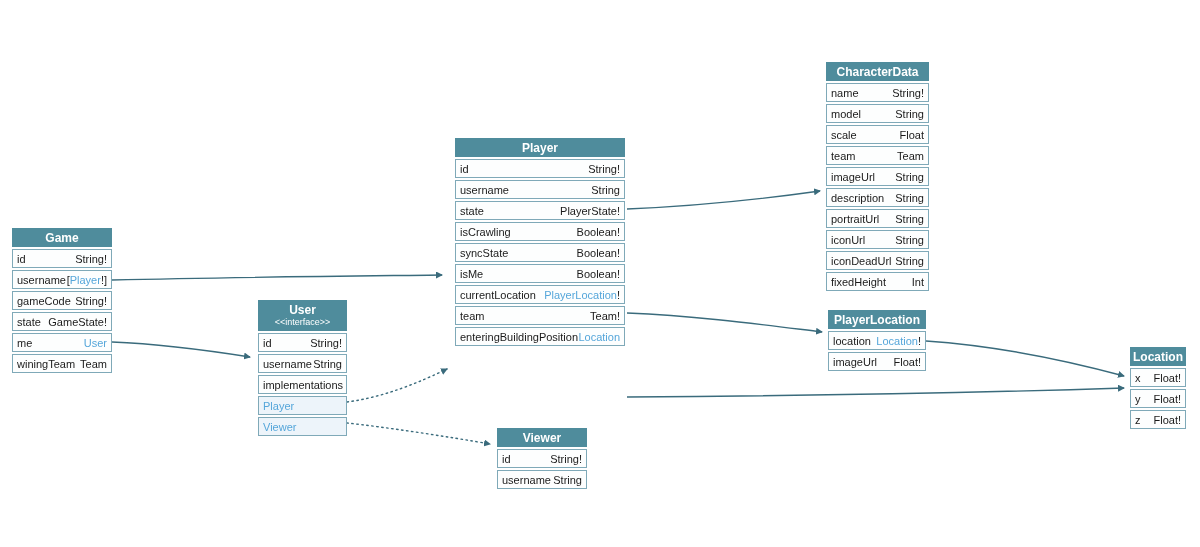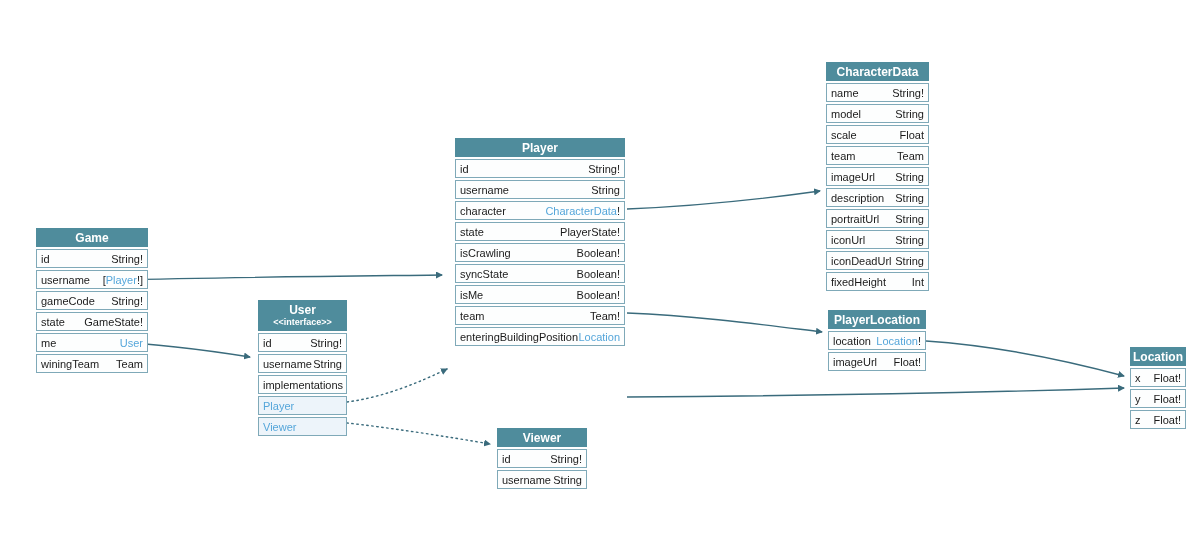--- a/index.html
+++ b/index.html
@@ -11,21 +11,21 @@
   svg.edges{position:absolute;left:0;top:0;}
   .edge{fill:none;stroke:#3a6b7c;stroke-width:1.4;}
   .edge.dotted{stroke-dasharray:1.5 3.5;stroke-linecap:round;}
   .type-table{position:absolute;box-sizing:border-box;}
   .thead{
     background:#4f8c9c;color:#ffffff;text-align:center;font-weight:bold;
     font-size:12px;height:19px;line-height:19px;border:1px solid #4f8c9c;
     box-sizing:border-box;cursor:default;
   }
   .thead.two-line{height:31px;line-height:14px;padding-top:2px;}
-  .thead .subtitle{display:block;font-size:9px;font-weight:bold;line-height:11px;}
+  .thead .subtitle{display:block;font-size:9px;font-weight:normal;line-height:11px;}
   .row{
     height:19px;margin-top:2px;border:1px solid #7fa9b8;box-sizing:border-box;
     background:#fdfefe;display:flex;justify-content:space-between;align-items:center;
     padding:0 4px;font-size:11px;color:#1a1a1a;white-space:nowrap;
   }
   .row .fname{text-align:left;}
   .row .ftype{text-align:right;}
   .row .link{color:#55a6da;}
   .row.link-row{background:#edf4fa;justify-content:flex-start;}
   .row.link-row .link{color:#55a6da;}
@@ -44,21 +44,21 @@
     <path class="edge" marker-end="url(#arrowhead)" d="M112,280 C240,277 360,276 442,275"></path>
     <path class="edge" marker-end="url(#arrowhead)" d="M112,342 C160,344 212,351 250,357"></path>
     <path class="edge" marker-end="url(#arrowhead)" d="M627,209 C700,206 770,198 820,191"></path>
     <path class="edge" marker-end="url(#arrowhead)" d="M627,313 C700,316 765,325 822,332"></path>
     <path class="edge" marker-end="url(#arrowhead)" d="M627,397 C800,396 1000,392 1124,388"></path>
     <path class="edge" marker-end="url(#arrowhead)" d="M926,341 C1000,346 1072,362 1124,376"></path>
     <path class="edge dotted" marker-end="url(#arrowhead)" d="M347,402 C385,397 420,382 447,369"></path>
     <path class="edge dotted" marker-end="url(#arrowhead)" d="M347,423 C385,427 450,437 490,444"></path>
   </svg>
 
-  <div class="type-table" style="left:12px;top:228px;width:112px;margin-left:24px;">
+  <div class="type-table" style="left:12px;top:228px;width:100px;">
     <div class="thead">Game</div>
     <div class="row">
       <span class="fname">id</span>
       <span class="ftype">String!</span>
     </div>
     <div class="row">
       <span class="fname">username</span>
       <span class="ftype"><span>[</span><span class="link">Player</span><span>!]</span></span>
     </div>
     <div class="row">
@@ -107,40 +107,40 @@
     <div class="thead">Player</div>
     <div class="row">
       <span class="fname">id</span>
       <span class="ftype">String!</span>
     </div>
     <div class="row">
       <span class="fname">username</span>
       <span class="ftype">String</span>
     </div>
     <div class="row">
-      <span class="fname">character</span>
-      <span class="ftype"><span class="link">CharacterData</span><span>!</span></span>
-    </div>
-    <div class="row">
       <span class="fname">state</span>
       <span class="ftype">PlayerState!</span>
     </div>
     <div class="row">
       <span class="fname">isCrawling</span>
       <span class="ftype">Boolean!</span>
     </div>
     <div class="row">
       <span class="fname">syncState</span>
       <span class="ftype">Boolean!</span>
     </div>
     <div class="row">
       <span class="fname">isMe</span>
       <span class="ftype">Boolean!</span>
     </div>
     <div class="row">
+      <span class="fname">currentLocation</span>
+      <span class="ftype"><span class="link">PlayerLocation</span><span>!</span></span>
+    </div>
+    <div class="row">
       <span class="fname">team</span>
       <span class="ftype">Team!</span>
     </div>
     <div class="row">
       <span class="fname">enteringBuildingPosition</span>
       <span class="ftype"><span class="link">Location</span></span>
     </div>
   </div>
 
   <div class="type-table" style="left:826px;top:62px;width:103px;">

